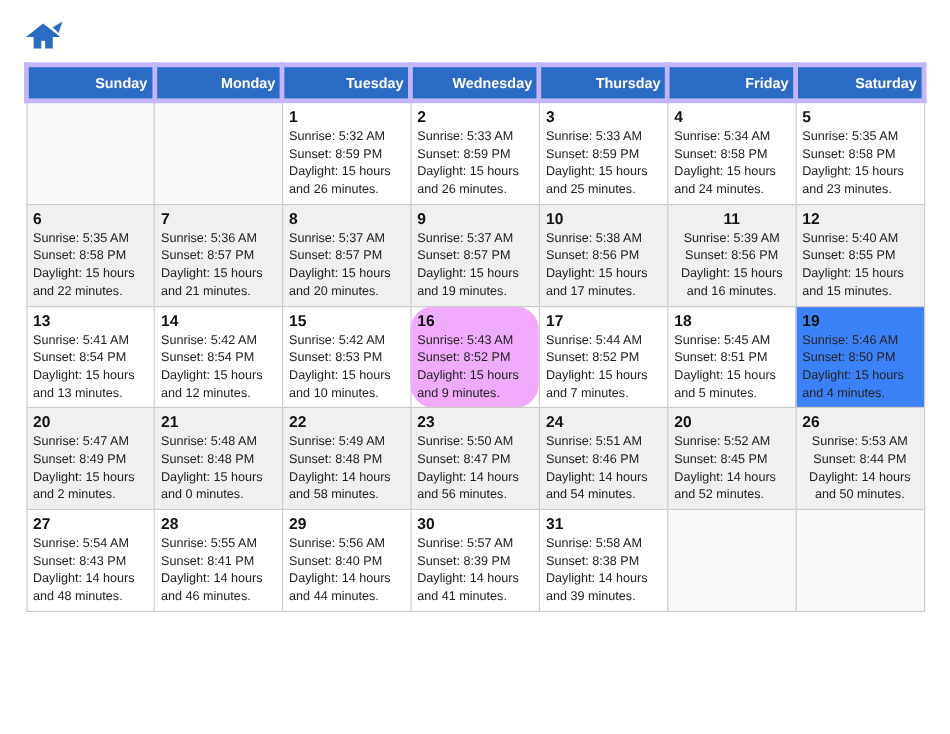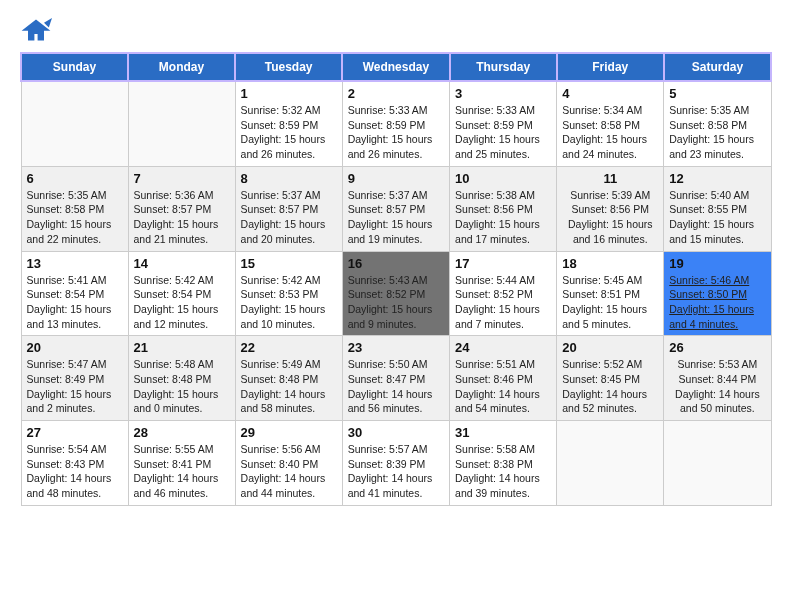--- a/index.html
+++ b/index.html
@@ -43,22 +43,22 @@
       width: 100%;
       border-collapse: collapse;
       font-size: 11px;
     }
     .calendar th {
       background: #2a6cc4;
       color: #fff;
       font-size: 12px;
       font-weight: bold;
       padding: 6px 4px;
-      text-align: center;
-      border: 2px solid #c4b5fd;
+      text-align: right;
+      border: 4px solid #c4b5fd;
     }
     .calendar td {
       vertical-align: top;
       border: 1px solid #ccc;
       padding: 4px 5px;
       width: 108px;
       min-height: 80px;
       background: #fff;
     }
     .calendar tr:nth-child(even) td {
@@ -202,41 +202,41 @@
           <div class="day-info" style="white-space: pre-line;">Sunrise: 5:42 AM
 Sunset: 8:54 PM
 Daylight: 15 hours and 12 minutes.</div>
         </td>
         <td style="background: rgb(255, 255, 255);">
           <div class="day-num">15</div>
           <div class="day-info" style="white-space: pre-line;">Sunrise: 5:42 AM
 Sunset: 8:53 PM
 Daylight: 15 hours and 10 minutes.</div>
         </td>
-        <td style="background: #737373;">
+        <td style="background: #f0abfc; border-radius: 20px;">
           <div class="day-num">16</div>
           <div class="day-info" style="white-space: pre-line;">Sunrise: 5:43 AM
 Sunset: 8:52 PM
 Daylight: 15 hours and 9 minutes.</div>
         </td>
         <td style="background: rgb(255, 255, 255);">
           <div class="day-num">17</div>
           <div class="day-info" style="white-space: pre-line;">Sunrise: 5:44 AM
 Sunset: 8:52 PM
 Daylight: 15 hours and 7 minutes.</div>
         </td>
         <td style="background: rgb(255, 255, 255);">
           <div class="day-num">18</div>
           <div class="day-info" style="white-space: pre-line;">Sunrise: 5:45 AM
 Sunset: 8:51 PM
 Daylight: 15 hours and 5 minutes.</div>
         </td>
         <td style="background: #3b82f6;">
           <div class="day-num">19</div>
-          <div class="day-info" style="white-space: pre-line; text-decoration: underline;">Sunrise: 5:46 AM
+          <div class="day-info" style="white-space: pre-line;">Sunrise: 5:46 AM
 Sunset: 8:50 PM
 Daylight: 15 hours and 4 minutes.</div>
         </td>
       </tr>
       <tr>
         <td style="background: rgb(240, 240, 240);">
           <div class="day-num">20</div>
           <div class="day-info" style="white-space: pre-line;">Sunrise: 5:47 AM
 Sunset: 8:49 PM
 Daylight: 15 hours and 2 minutes.</div>

